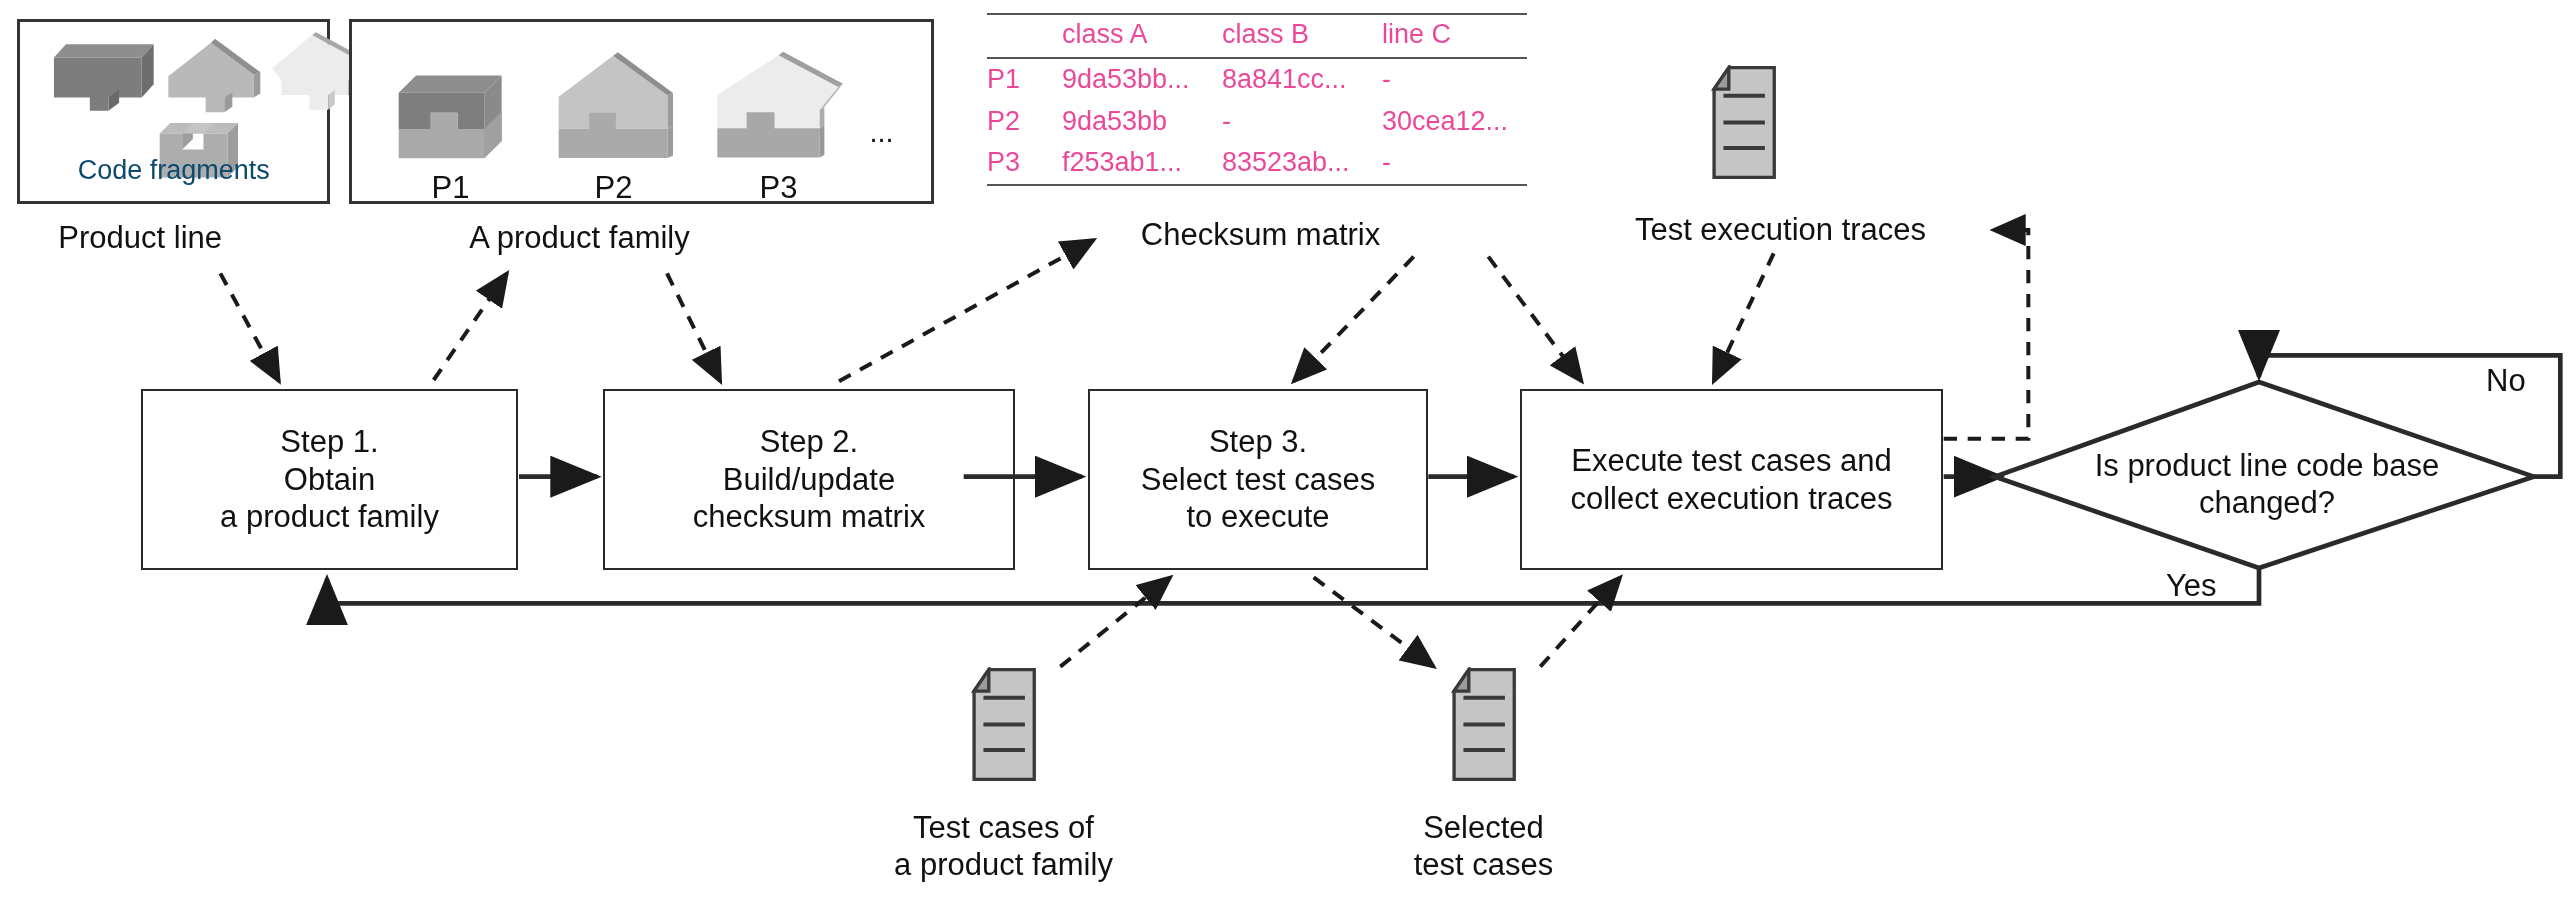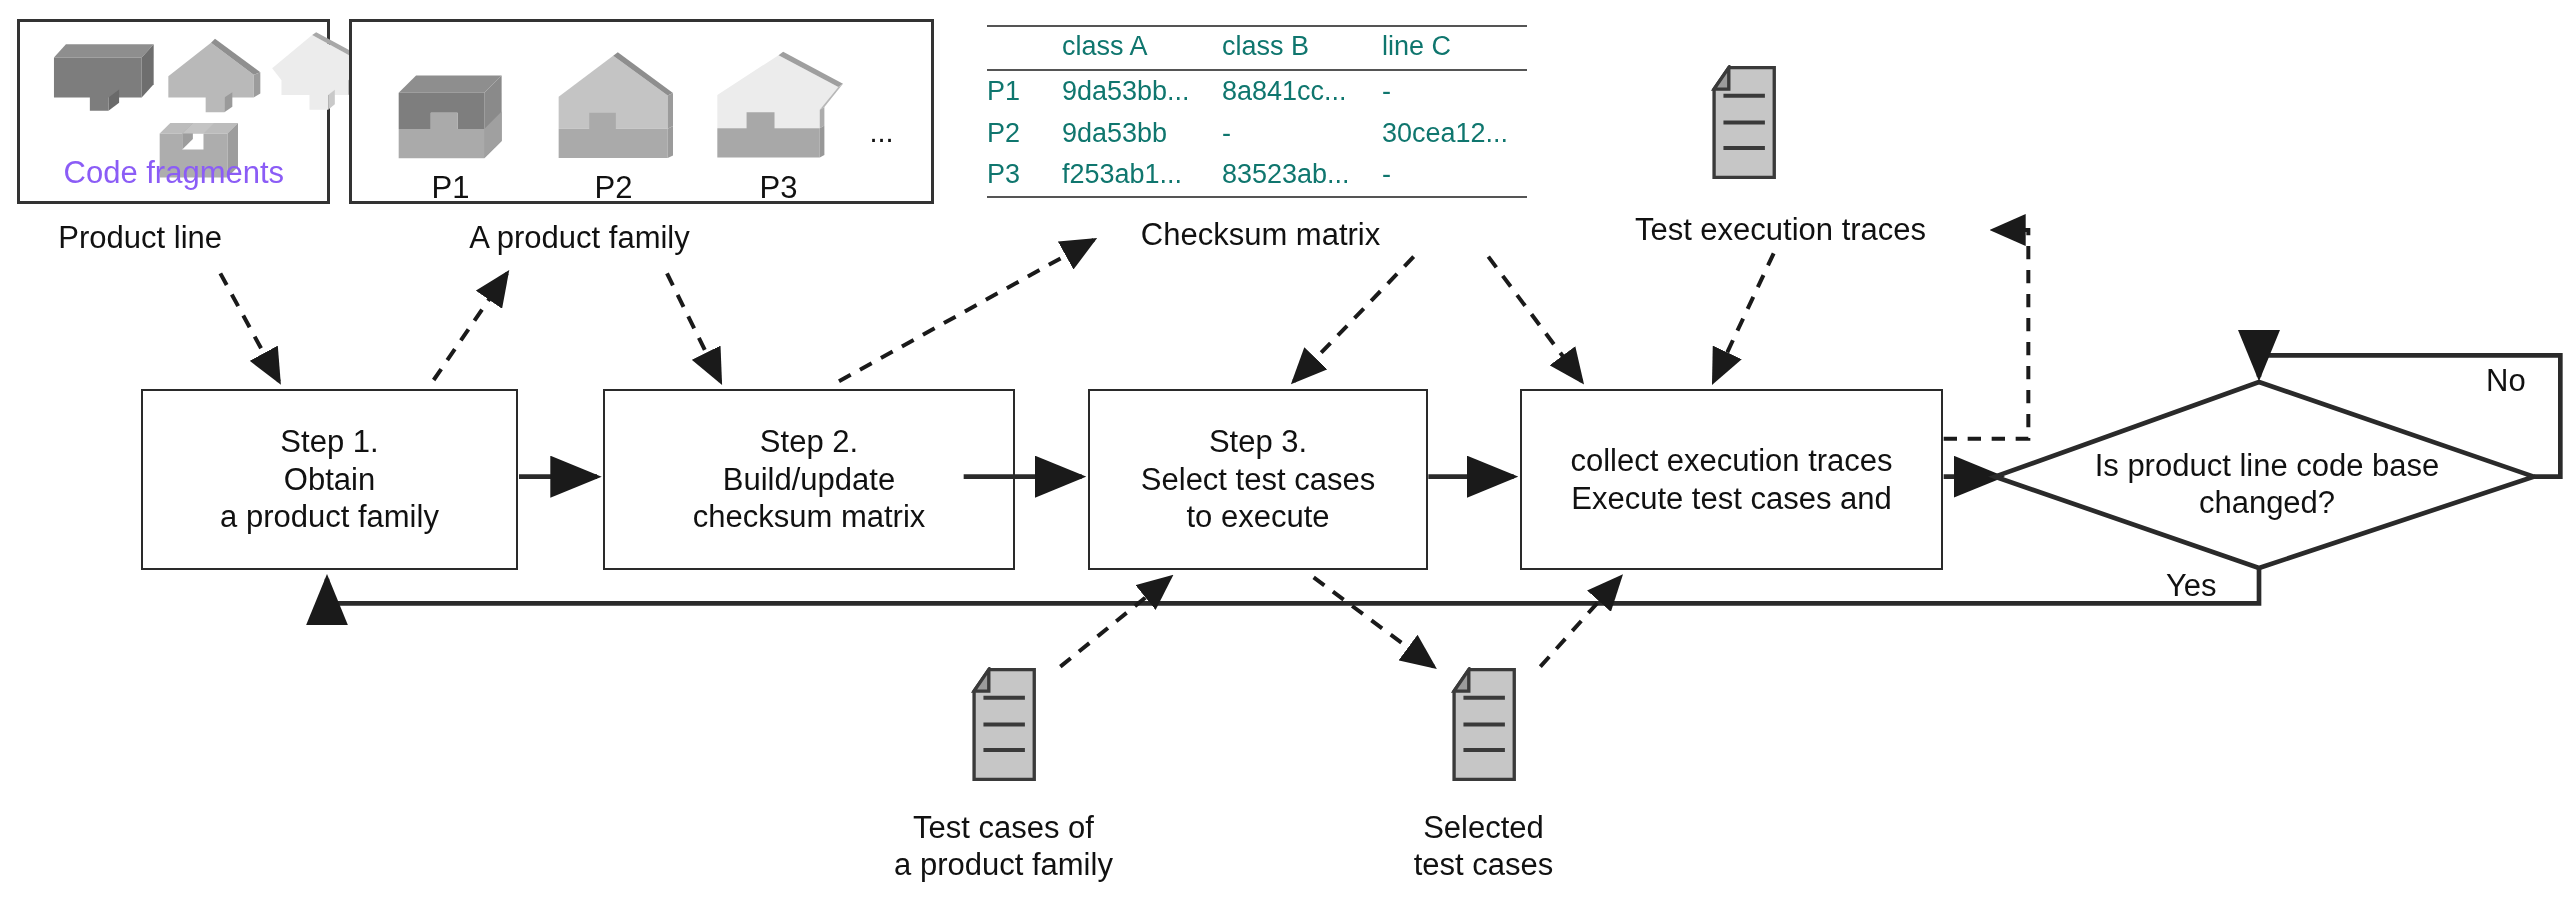--- a/index.html
+++ b/index.html
@@ -1,26 +1,26 @@
 <!DOCTYPE html>
 <html style="font-size:10.7px"><head>
 <meta charset="utf-8">
 <style>
   html,body{margin:0;padding:0;background:#fff;}
   body{width:2576px;height:912px;position:relative;overflow:hidden;
        font-family:"Liberation Sans","DejaVu Sans",sans-serif;color:#1a1a1a;}
   .abs{position:absolute;}
   
   .panel{border:3.3px solid #333;background:#fff;box-sizing:border-box;}
-  .panel-caption{position:absolute;width:100%;text-align:center;font-size:31px;color:#8b5cf6;}
+  .panel-caption{position:absolute;width:100%;text-align:center;font-size:27px;color:#0c4a6e;}
   
   .shape{position:absolute;}
   .shape svg{display:block;}
   
-  .cm-table{border-collapse:collapse;font-size:27px;color:#0f766e;margin-top:12px;}
+  .cm-table{border-collapse:collapse;font-size:27px;color:#ec4899;}
   .cm-table th{font-weight:normal;text-align:left;padding:4px 0 6.7px 0;}
   .cm-table td{padding:5.3px 0;text-align:left;vertical-align:top;}
   .rule-top{border-top:2.7px solid #555;}
   .rule-mid{border-top:2.7px solid #555;}
   .rule-bot{border-top:2.7px solid #555;}
   
   .pbox{border:2.7px solid #2a2a2a;background:#fff;box-sizing:border-box;
         display:flex;align-items:center;justify-content:center;text-align:center;
         font-size:31px;line-height:1.22;color:#111;}
   
@@ -209,22 +209,22 @@
 <div class="abs pbox" style="left:1088px;top:389px;width:340px;height:181px;">
   <div>
     <div>Step 3.</div>
     <div>Select test cases</div>
     <div>to execute</div>
   </div>
 </div>
 
 <div class="abs pbox" style="left:1520px;top:389px;width:423px;height:181px;">
   <div>
+    <div>Execute test cases and</div>
     <div>collect execution traces</div>
-    <div>Execute test cases and</div>
   </div>
 </div>
 
 <div class="abs lbl" style="left:2007px;top:448px;width:520px;">
   <div>Is product line code base</div>
   <div>changed?</div>
 </div>
 <div class="abs yesno" style="left:2486px;top:363px;">No</div>
 <div class="abs yesno" style="left:2166px;top:568px;">Yes</div>
 

